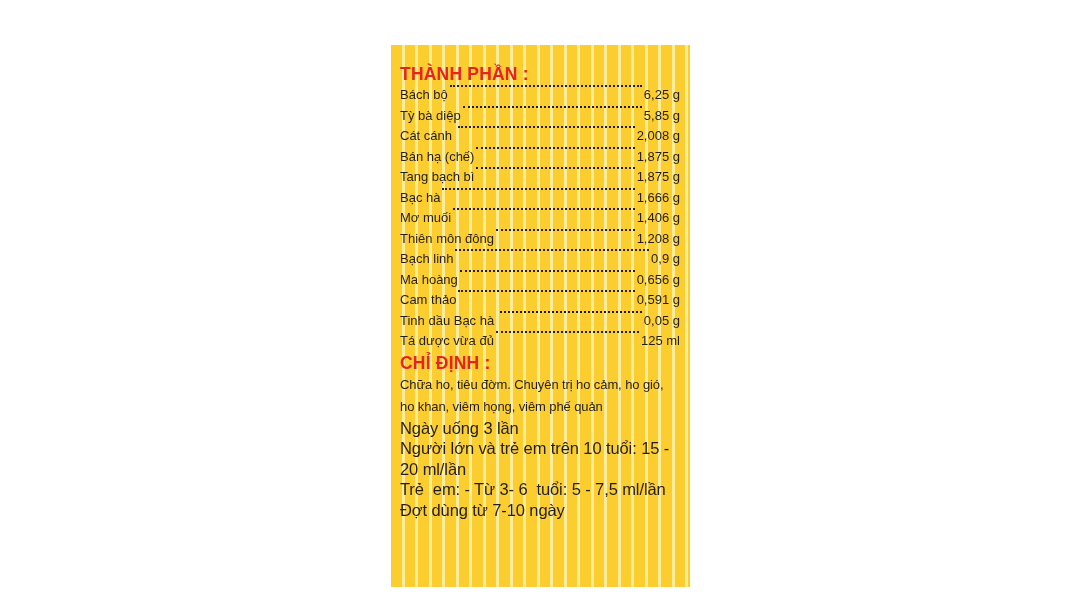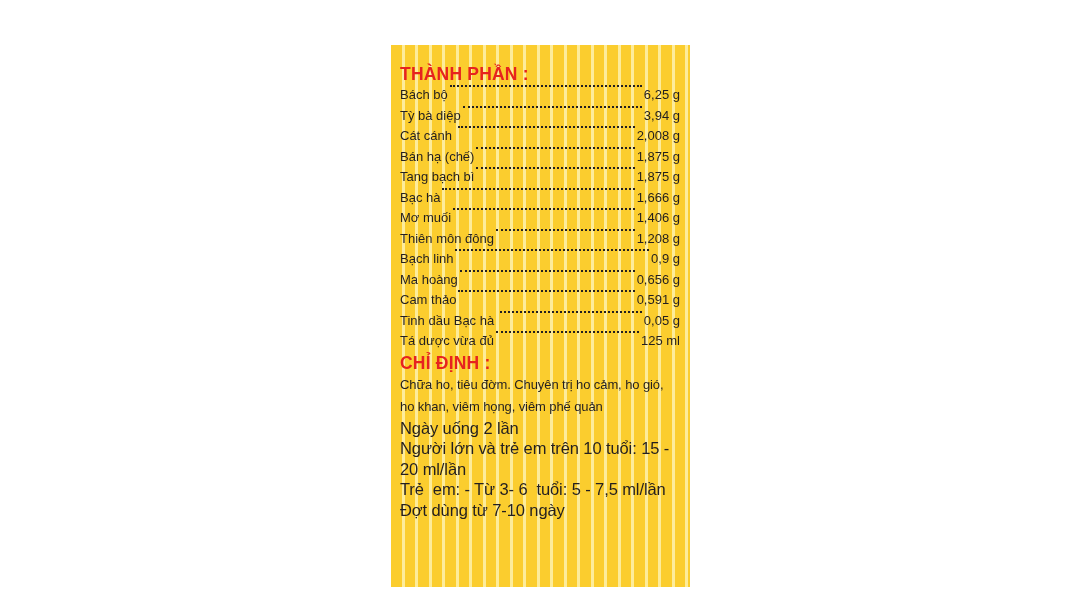--- a/index.html
+++ b/index.html
@@ -78,21 +78,21 @@
 
     <div>
         <div class="ing-row">
           <span class="ing-name">Bách bộ</span>
           <span class="dots"></span>
           <span class="ing-value">6,25 g</span>
         </div>
         <div class="ing-row">
           <span class="ing-name">Tỳ bà diệp</span>
           <span class="dots"></span>
-          <span class="ing-value">3,94 g</span>
+          <span class="ing-value">5,85 g</span>
         </div>
         <div class="ing-row">
           <span class="ing-name">Cát cánh </span>
           <span class="dots"></span>
           <span class="ing-value">2,008 g</span>
         </div>
         <div class="ing-row">
           <span class="ing-name">Bán hạ (chế)</span>
           <span class="dots"></span>
           <span class="ing-value">1,875 g</span>
@@ -143,20 +143,20 @@
           <span class="ing-value">125 ml</span>
         </div>
       </div>
 
     <div class="sec-title">CHỈ ĐỊNH :</div>
 
     <div class="para">Chữa ho, tiêu đờm. Chuyên trị ho cảm, ho gió, ho khan, viêm họng, viêm phế quản</div>
 
 
     <div>
-        <div class="dosage-line">Ngày uống 2 lần</div>
+        <div class="dosage-line">Ngày uống 3 lần</div>
         <div class="dosage-line">Người lớn và trẻ em trên 10 tuổi: 15 - 20 ml/lần</div>
         <div class="dosage-line">Trẻ  em: - Từ 3- 6  tuổi: 5 - 7,5 ml/lần</div>
         <div class="dosage-line">Đợt dùng từ 7-10 ngày</div>
       </div>
 
   </div>
 </div>
 
 </body></html>

